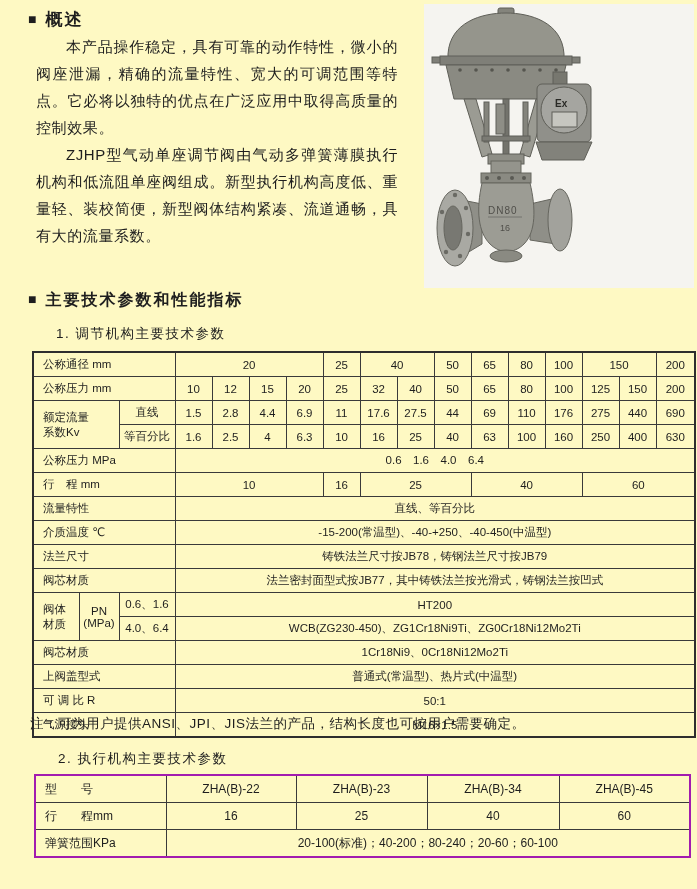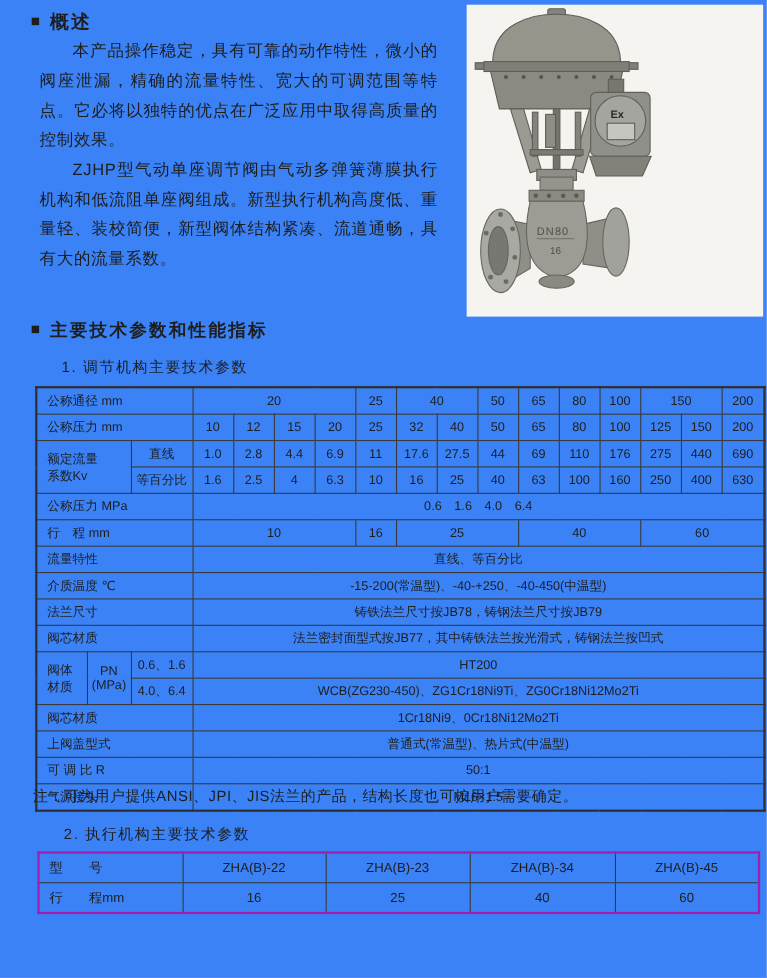--- a/index.html
+++ b/index.html
@@ -1,18 +1,18 @@
 <!DOCTYPE html>
 <html><head>
 <meta charset="utf-8">
 <style>
   html,body{margin:0;padding:0;}
   .page{
     position:relative;width:697px;height:889px;overflow:hidden;
-    background:#3b82f6;color:#1e1e1e;
+    background:#fef9c3;color:#1e1e1e;
     font-family:"Liberation Sans","DejaVu Sans",sans-serif;
   }
   .h1{position:absolute;top:8px;left:28px;font-size:17px;font-weight:bold;letter-spacing:2px;}
   .h2{position:absolute;top:290px;left:28px;font-size:16px;font-weight:bold;letter-spacing:2px;}
   .sq{display:inline-block;margin-right:7px;font-size:14px;transform:translateY(-1px);}
   .body-text{position:absolute;left:36px;top:33px;width:362px;}
   .body-text p{margin:0;font-size:15px;line-height:27px;letter-spacing:0.6px;
     text-align:justify;text-indent:2em;}
   .sub{position:absolute;font-size:13.5px;letter-spacing:1.5px;}
   .sub1{top:325px;left:56px;}
@@ -164,21 +164,21 @@
           <td>80</td>
           <td>100</td>
           <td>125</td>
           <td>150</td>
           <td>200</td>
         </tr>
         <tr>
           <td colspan="2" rowspan="2" class="lbl">额定流量
 系数Kv</td>
           <td>直线</td>
-          <td>1.0</td>
+          <td>1.5</td>
           <td>2.8</td>
           <td>4.4</td>
           <td>6.9</td>
           <td>11</td>
           <td>17.6</td>
           <td>27.5</td>
           <td>44</td>
           <td>69</td>
           <td>110</td>
           <td>176</td>
@@ -282,16 +282,20 @@
           <td>ZHA(B)-34</td>
           <td>ZHA(B)-45</td>
         </tr>
         <tr>
           <td class="lbl">行　　程mm</td>
           <td>16</td>
           <td>25</td>
           <td>40</td>
           <td>60</td>
         </tr>
+        <tr>
+          <td class="lbl">弹簧范围KPa</td>
+          <td colspan="4">20-100(标准)；40-200；80-240；20-60；60-100</td>
+        </tr>
       </tbody>
   </table>
 
 </div>
 
 </body></html>

